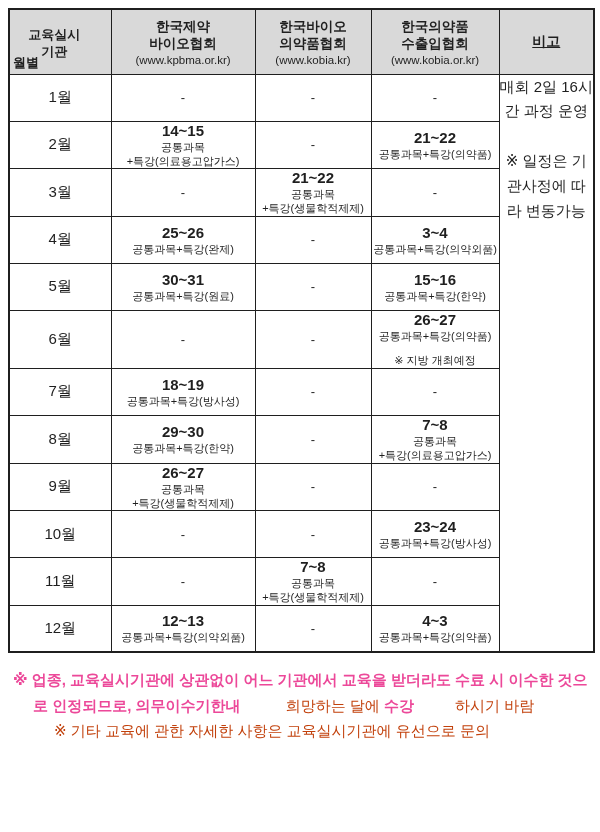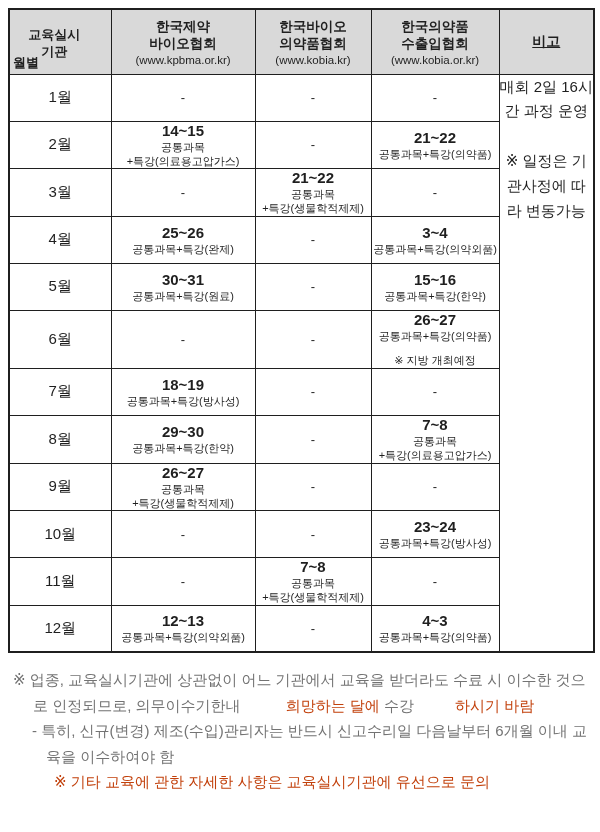--- a/index.html
+++ b/index.html
@@ -67,21 +67,21 @@
   .remarks-b{margin-top:25px;}
   .footer{
     margin:14px 6px 0 13px;
     font-size:15px;
     line-height:1.7;
   }
   .footer p{margin:0;}
   .f-note1{padding-left:20px;text-indent:-20px;}
   .f-note2{padding-left:33px;text-indent:-14px;margin-top:1px;}
   .f-note3{margin-top:3px;}
-  .b{font-weight:normal;color:#737373;}
+  .b{font-weight:bold;color:#ec4899;}
   .r{font-weight:normal;color:#c2410c;margin-left:41px;}
 </style>
 </head>
 <body>
 
 <div class="page">
 
   <table class="schedule">
     <colgroup>
       <col style="width:102px">
@@ -245,17 +245,16 @@
           <td class="cell">
             <div class="date">4~3</div>
             <div class="desc">공통과목+특강(의약품)</div>
           </td>
         </tr>
       </tbody>
   </table>
 
   <div class="footer">
     <p id="note1" class="f-note1"><span class="b">※ 업종, 교육실시기관에 상관없이 어느 기관에서 교육을 받더라도 수료 시 이수한 것으로 인정되므로, 의무이수기한내</span><span class="r"> 희망하는 달에 </span><span class="b">수강</span><span class="r">하시기 바람</span></p>
-    <p id="note2" class="f-note2"><span class="b">- 특히, 신규(변경) 제조(수입)관리자는 반드시 신고수리일 다음날부터 6개월 이내 교육을 이수하여야 함</span></p>
     <p id="note3" class="f-note3"><span class="r">※ 기타 교육에 관한 자세한 사항은 교육실시기관에 유선으로 문의</span></p>
   </div>
 
 </div>
 
 </body></html>

